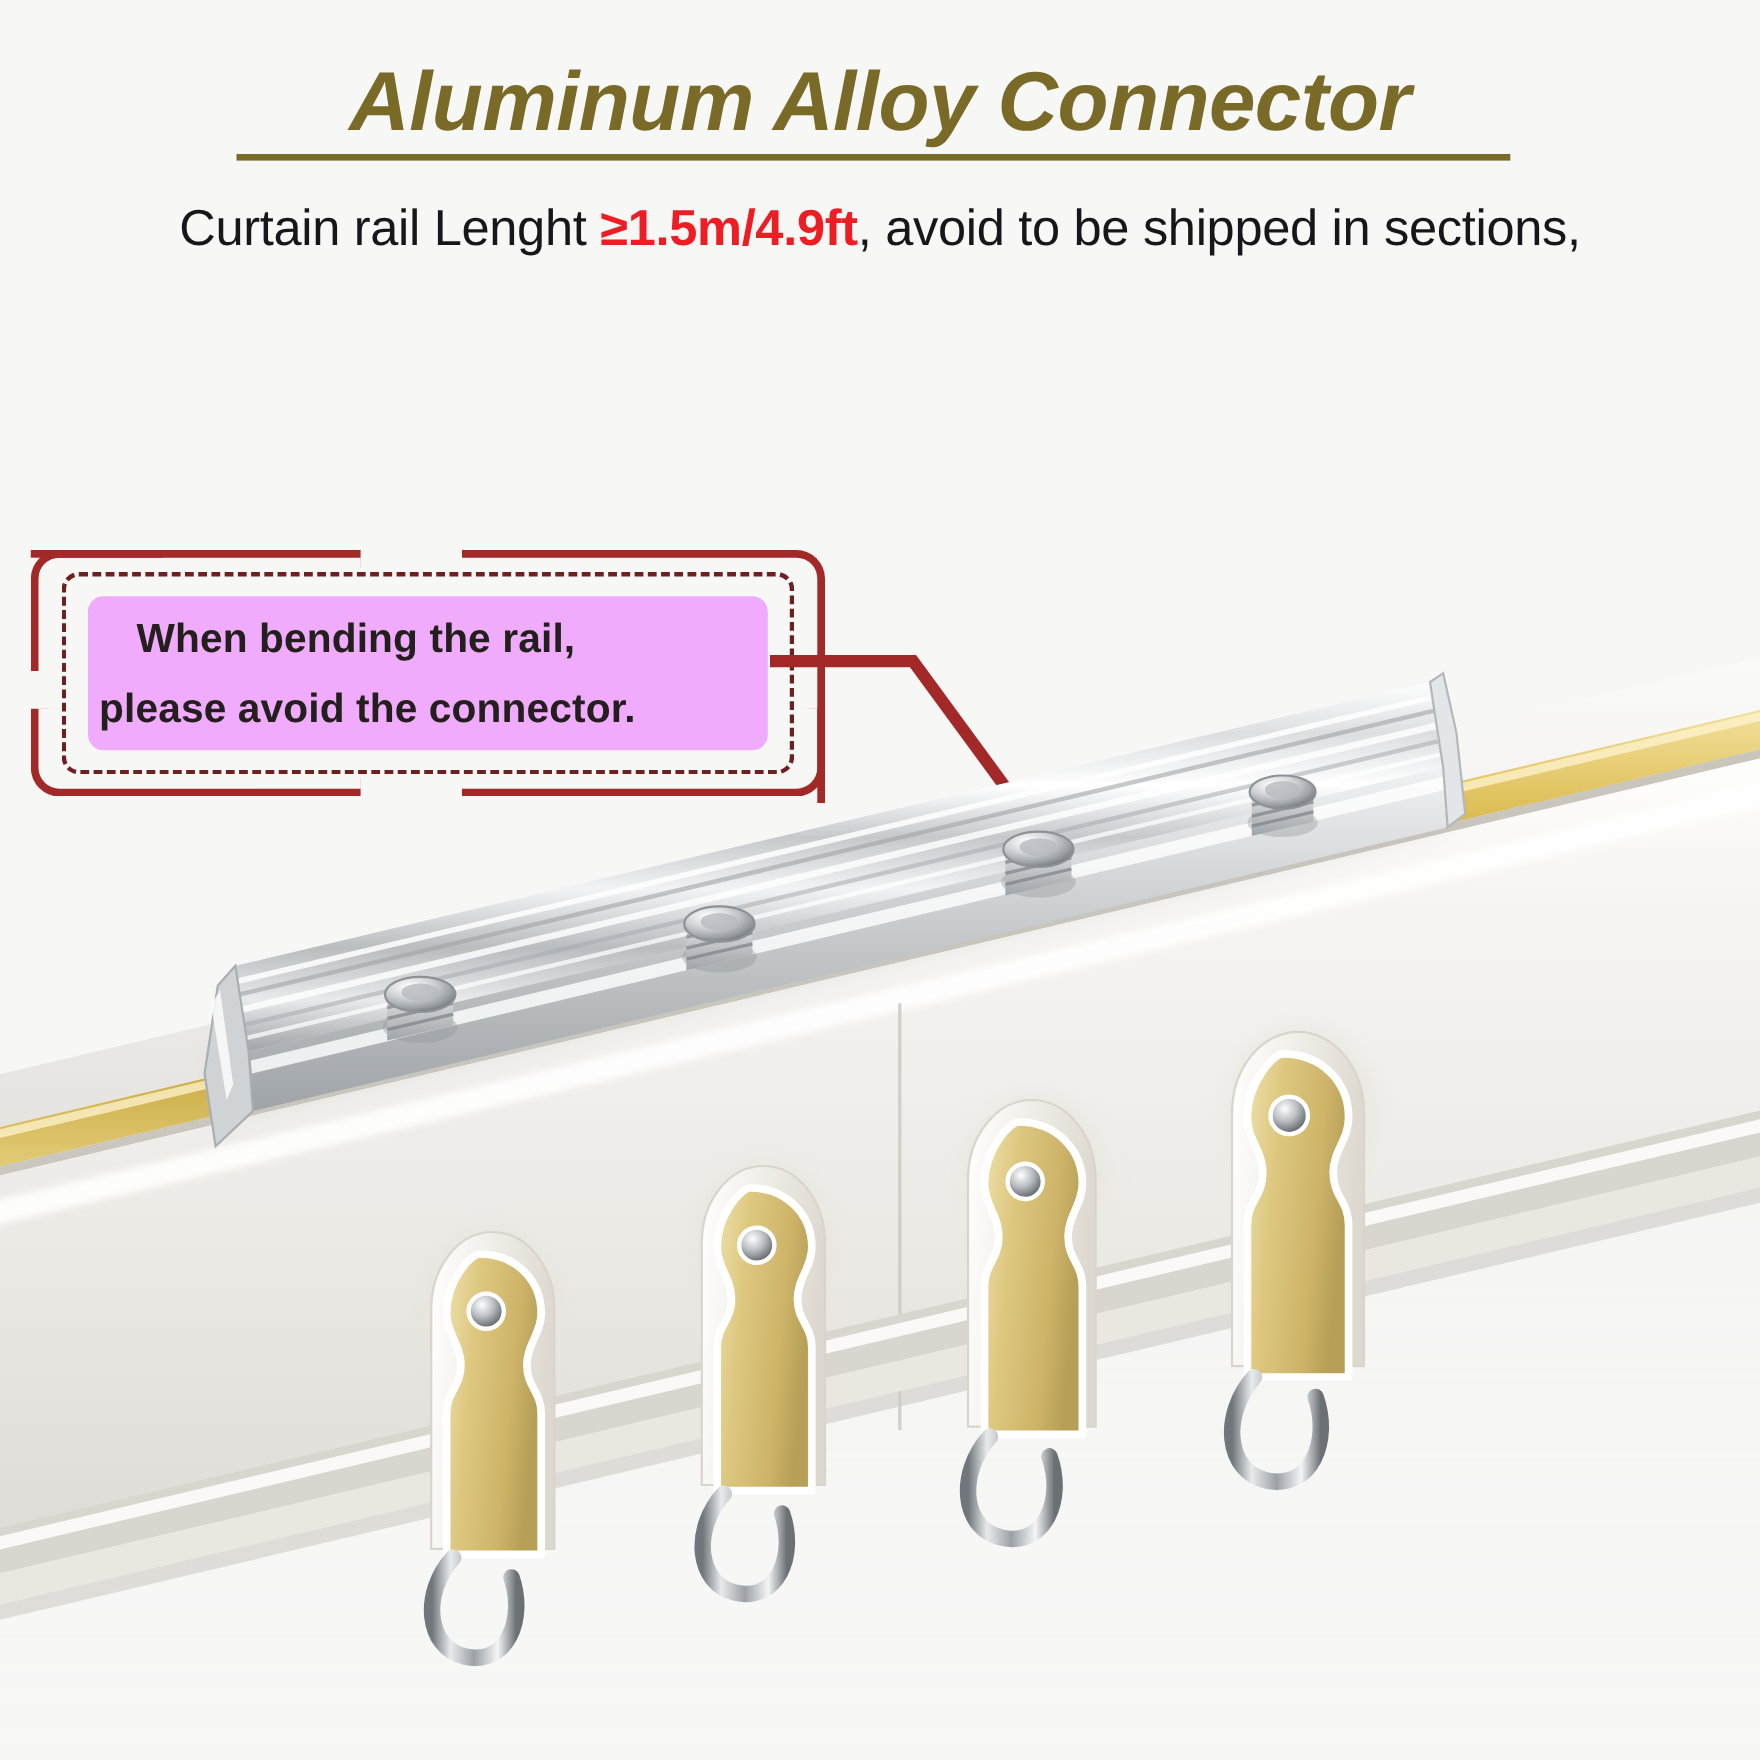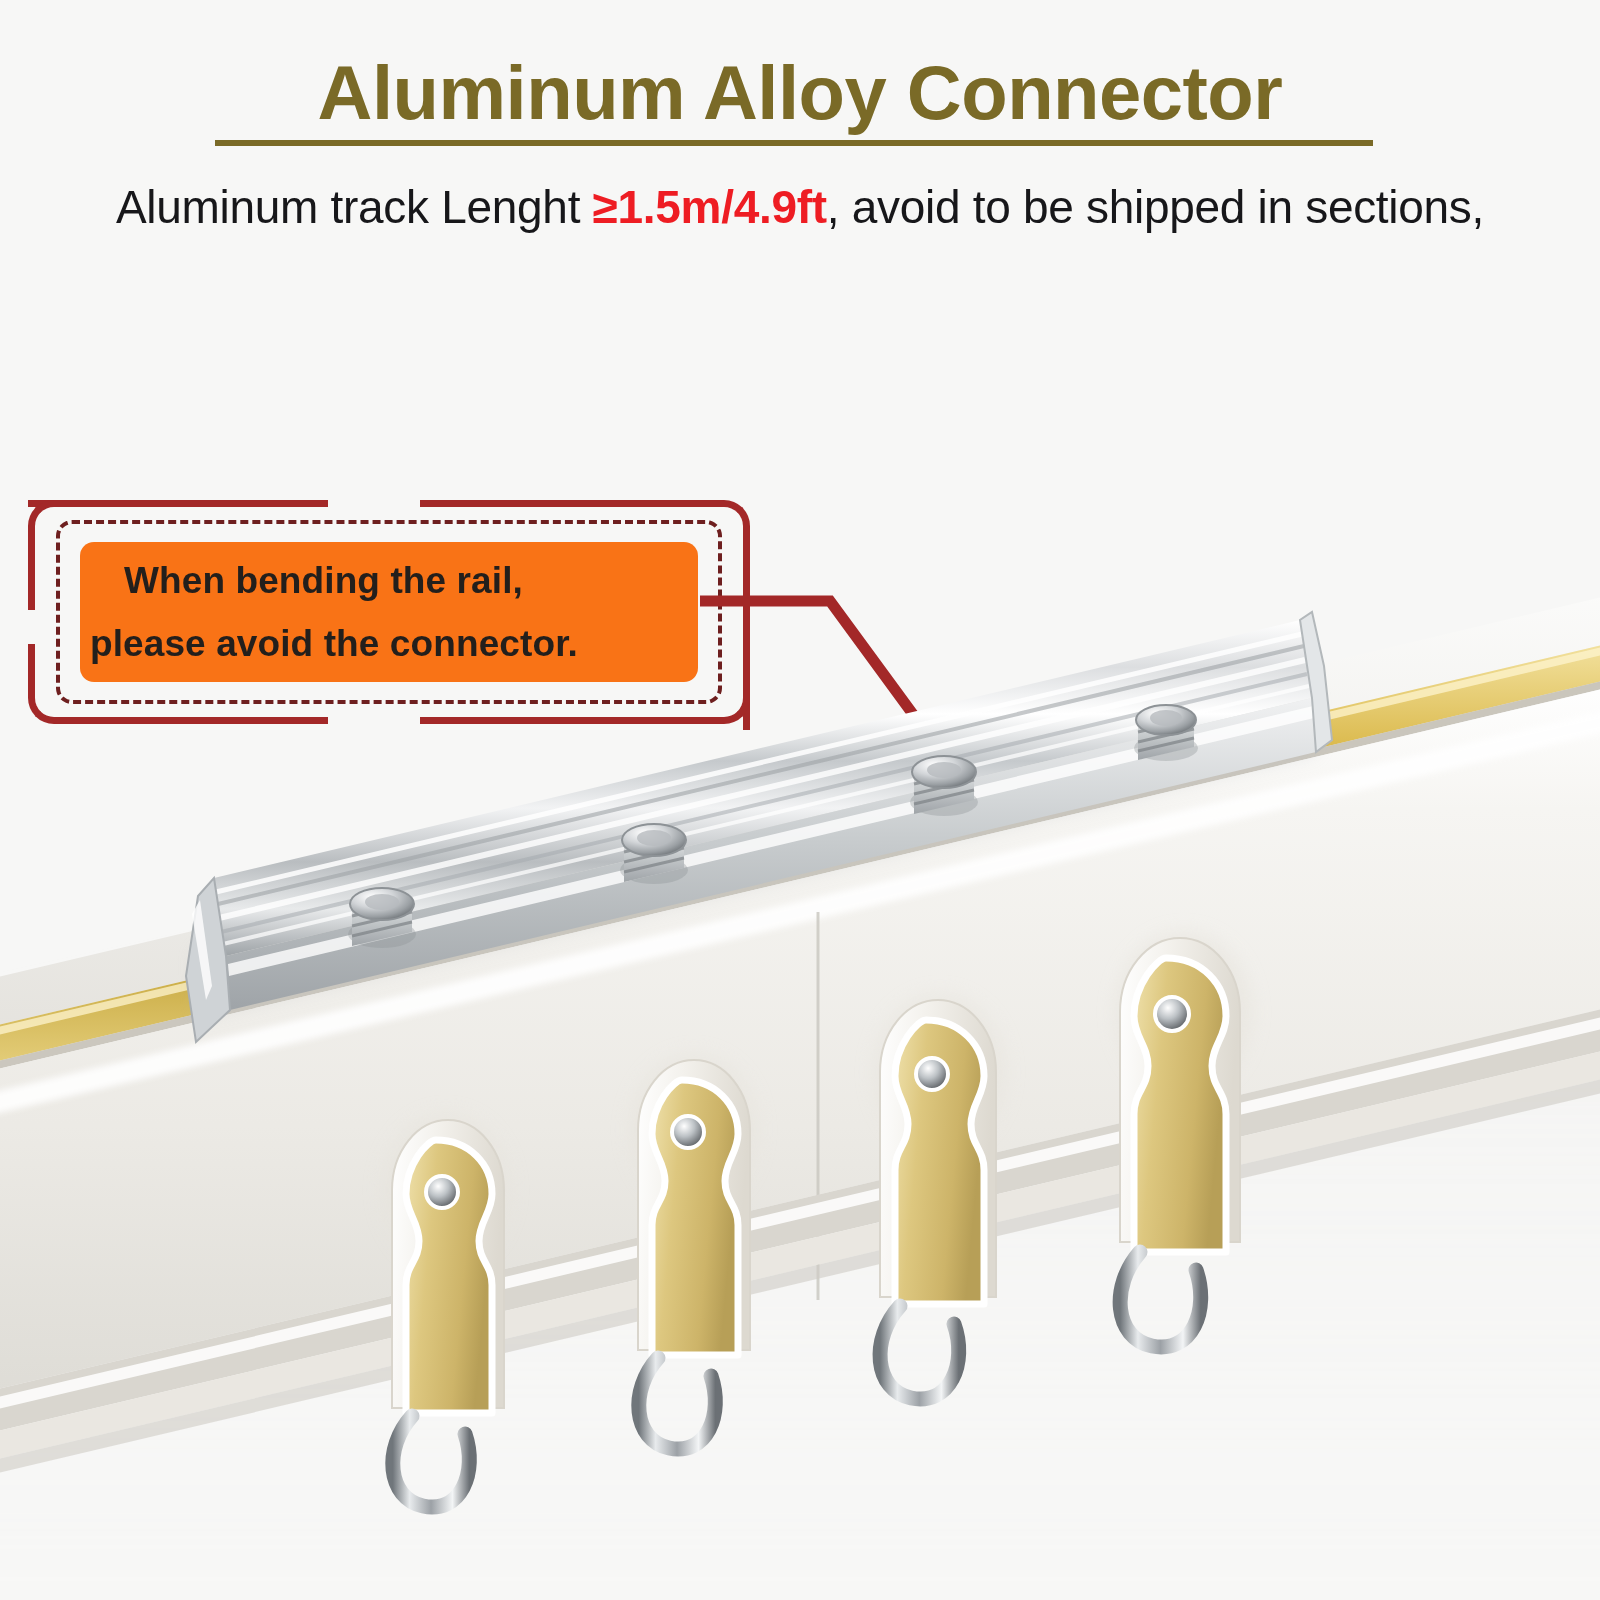--- a/index.html
+++ b/index.html
@@ -26,20 +26,21 @@
     position: absolute;
     left: 0; top: 50px;
     width: 1600px;
     text-align: center;
   }
   #title {
     display: inline-block;
     font-size: 76px;
     line-height: 86px;
     font-weight: bold;
+    font-style: italic;
     color: #7a6a27;
     letter-spacing: -0.5px;
     white-space: nowrap;
   }
   #title-underline {
     position: absolute;
     left: 215px;
     top: 140px;
     width: 1158px;
     height: 6px;
@@ -116,21 +117,21 @@
     left: 28px; top: 20px;
     width: 666px; height: 184px;
     border: 4px dashed #6e1f1f;
     border-radius: 16px;
     box-sizing: border-box;
   }
   #tan-box {
     position: absolute;
     left: 52px; top: 42px;
     width: 618px; height: 140px;
-    background: #f97316;
+    background: #f0abfc;
     border-radius: 14px;
     box-sizing: border-box;
     display: flex;
     flex-direction: column;
     justify-content: center;
   }
   .tan-line {
     font-size: 37px;
     line-height: 63px;
     font-weight: bold;
@@ -165,21 +166,21 @@
 
 <div id="header">
 
   <div id="title-wrap">
     <span id="title">Aluminum Alloy Connector</span>
   </div>
 
   <div id="title-underline"></div>
 
   <div id="subtitle">
-    <span>Aluminum track Lenght </span><span class="hl">≥1.5m/4.9ft</span><span>, avoid to be shipped in sections,</span>
+    <span>Curtain rail Lenght </span><span class="hl">≥1.5m/4.9ft</span><span>, avoid to be shipped in sections,</span>
     <br>
   </div>
 
 </div>
 
 <div id="callout">
   <div class="frame-piece" id="frame-tl"></div>
   <div class="frame-piece" id="frame-tr"></div>
   <div class="frame-piece" id="frame-bl"></div>
   <div class="frame-piece" id="frame-br"></div>

